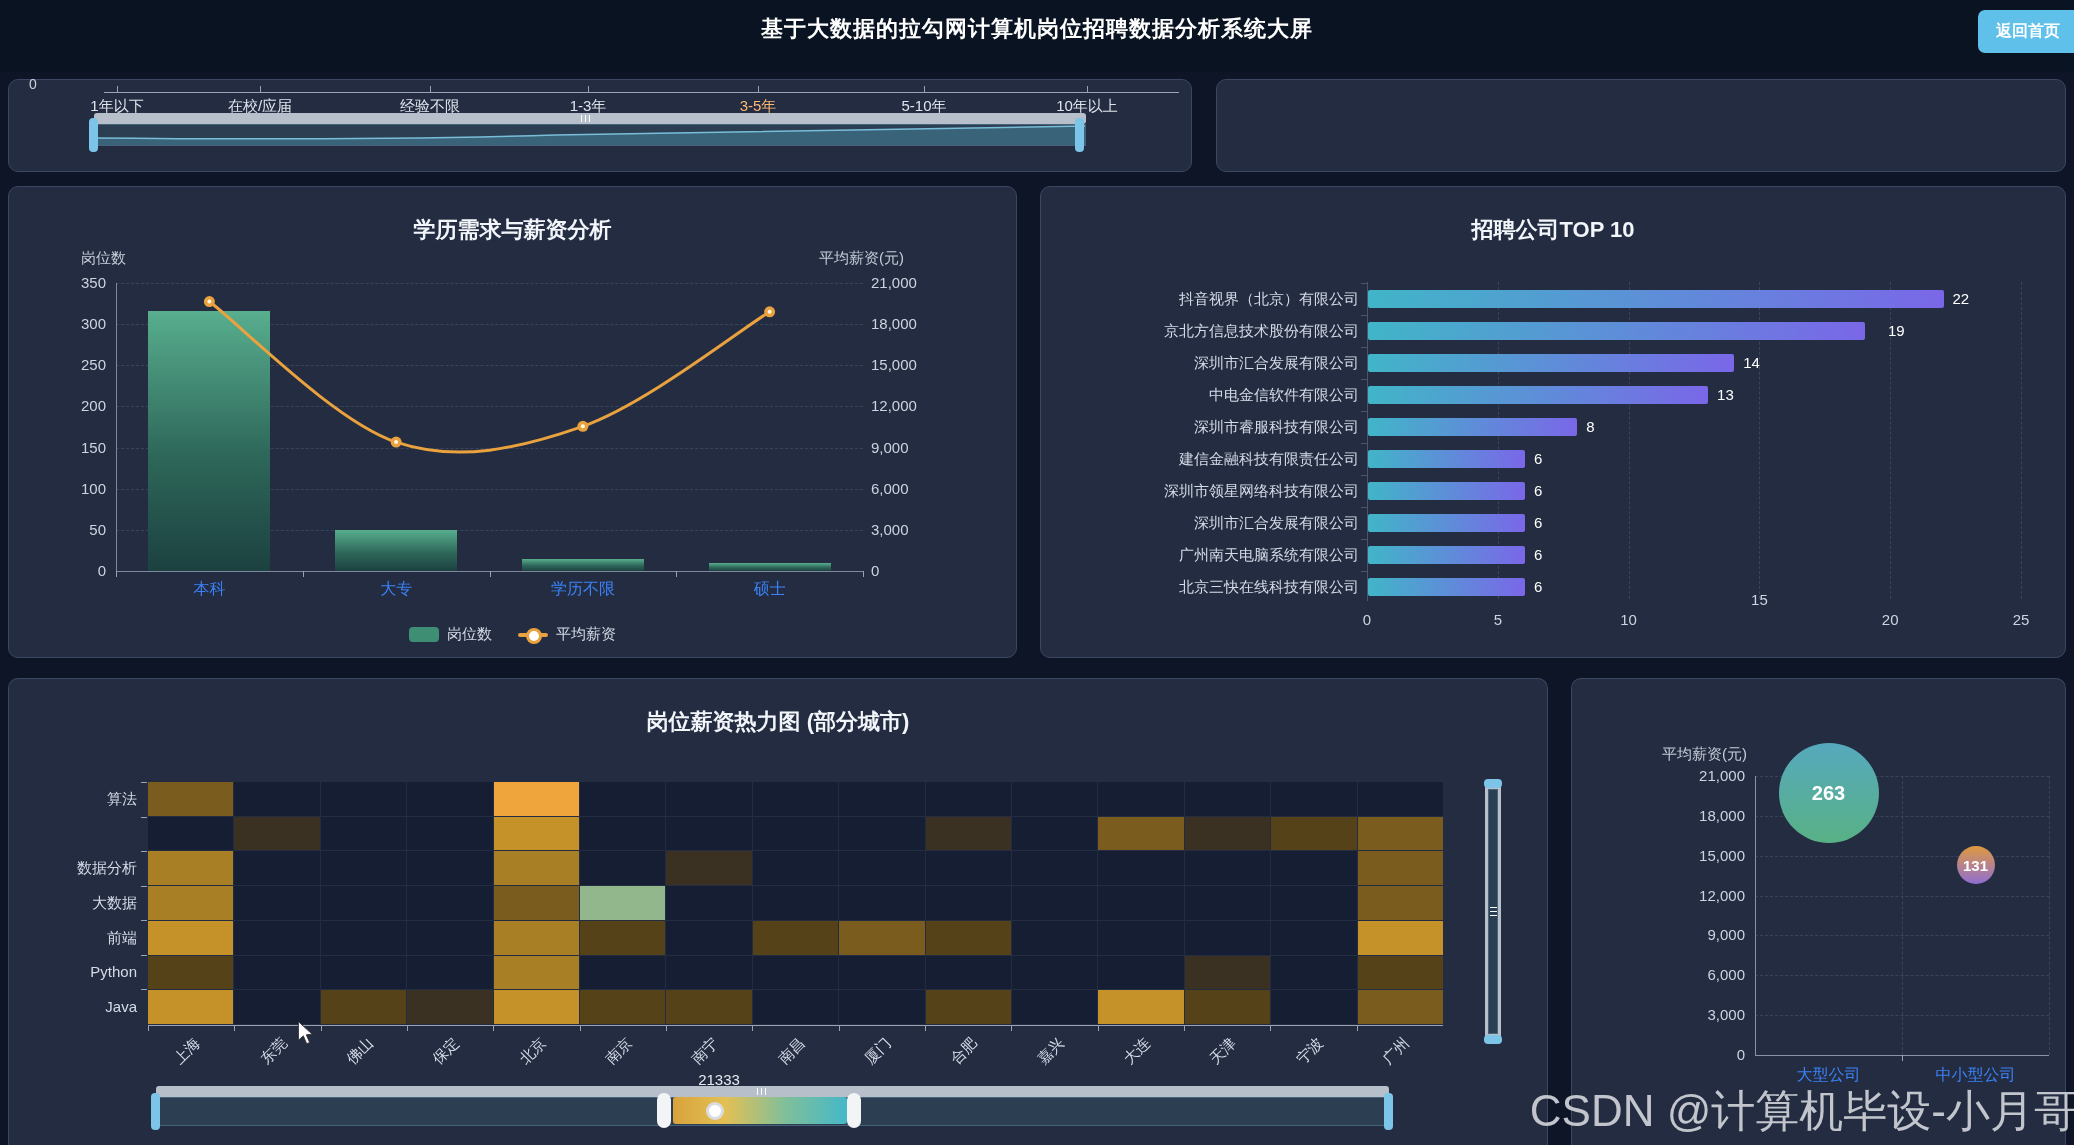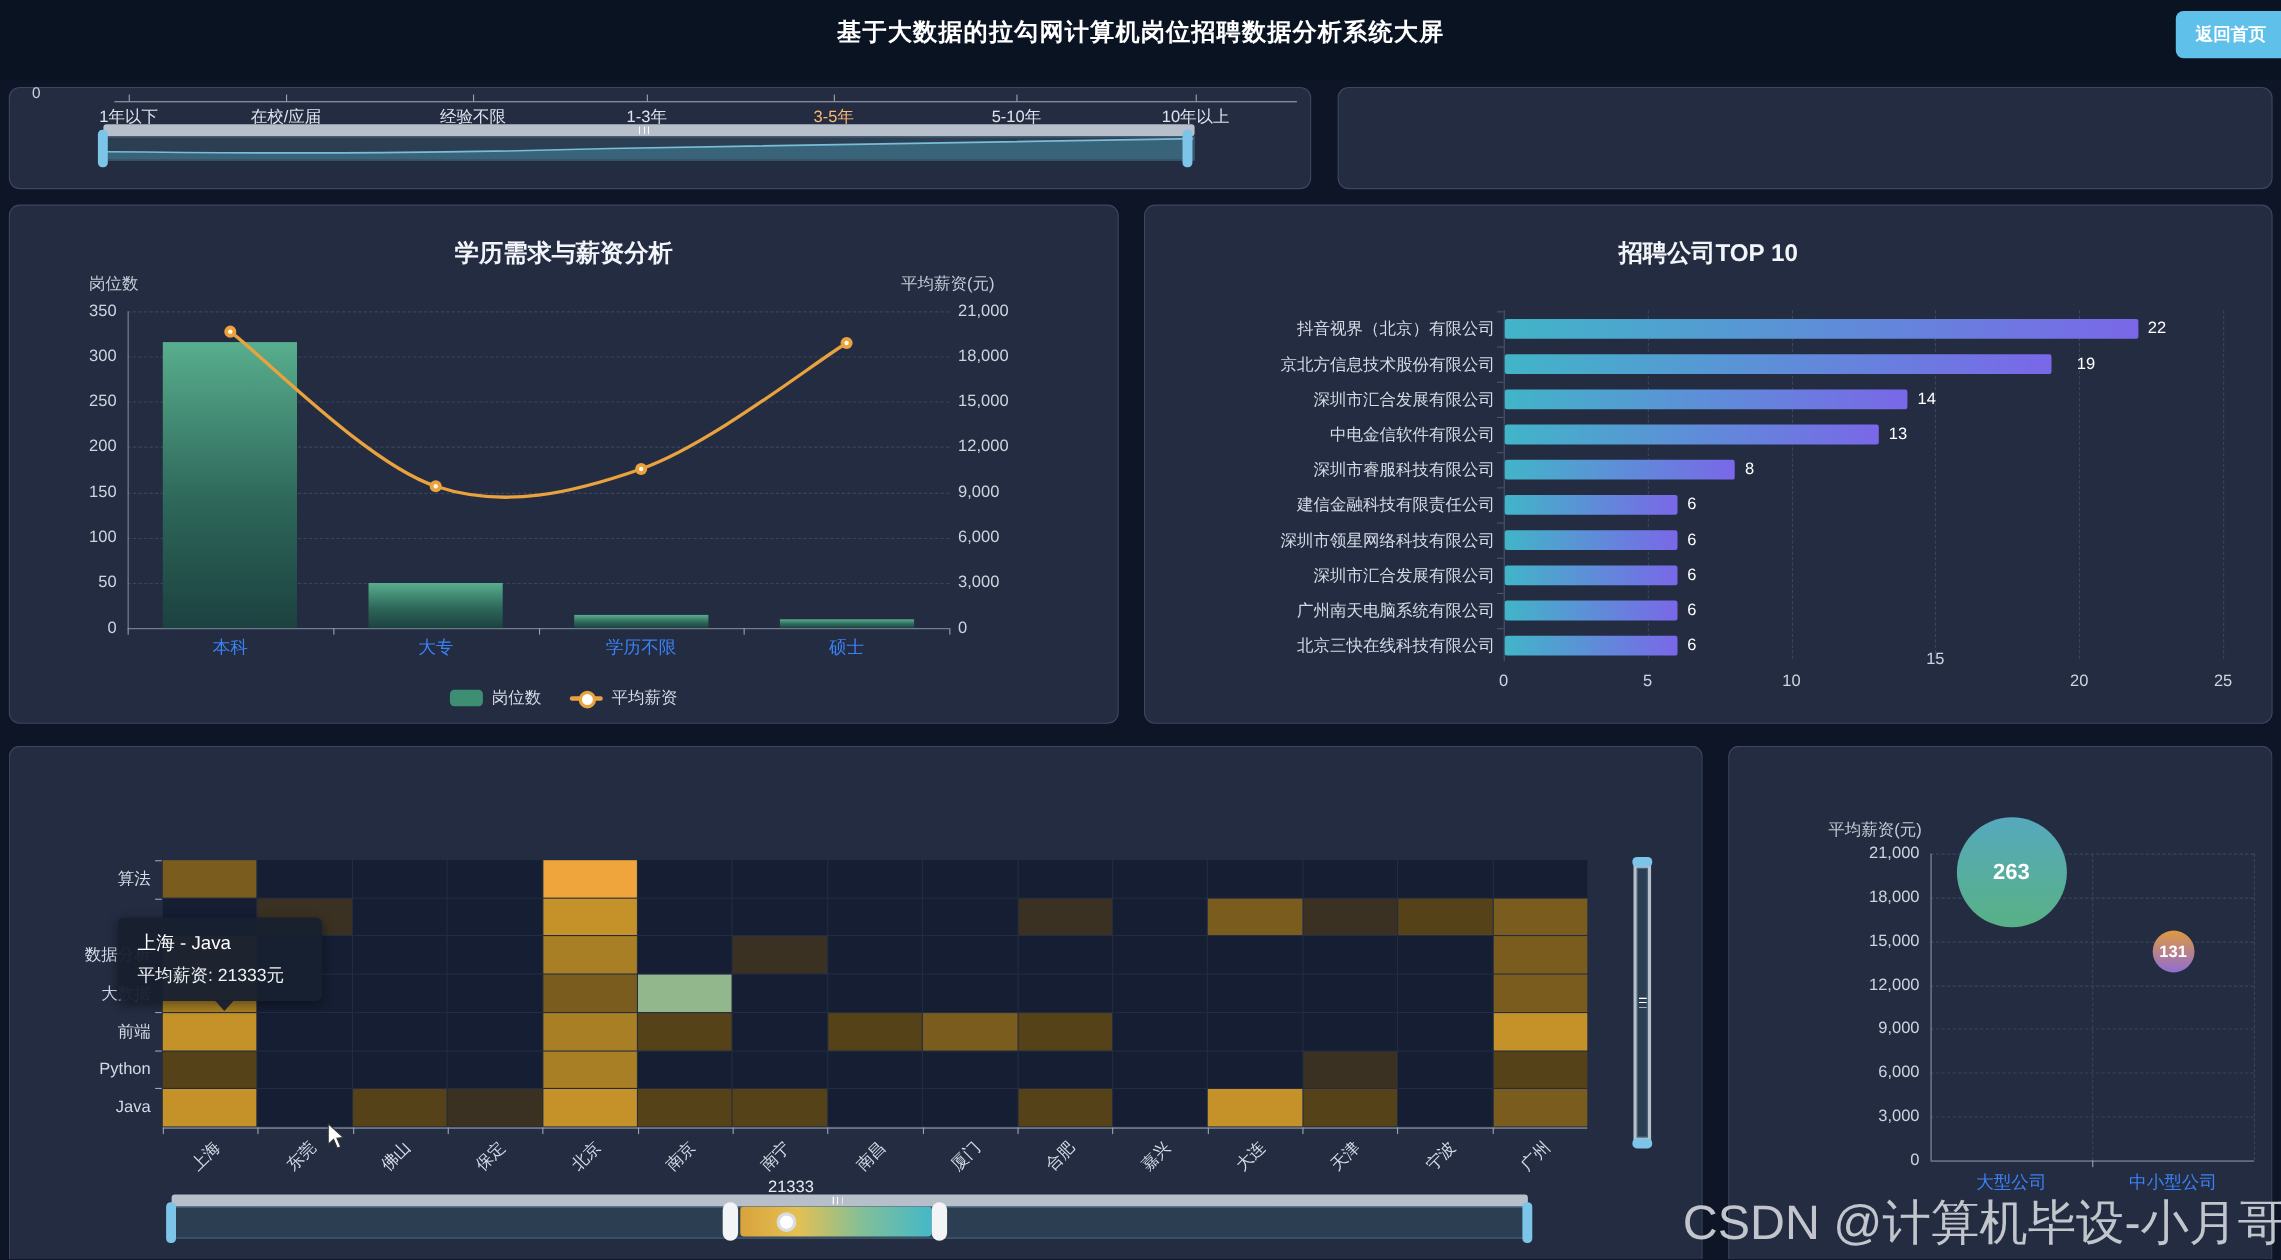--- a/index.html
+++ b/index.html
@@ -233,20 +233,21 @@
         <div class="t10-value" style="left: 492.96px; top: 359px;">6</div>
         <div class="tick-mark-h" style="left: 320px; top: 352px; border-top-color: rgb(73, 84, 110);"></div>
         <div class="t10-label" style="left: 20px; top: 391px; width: 298px;">北京三快在线科技有限公司</div>
         <div class="t10-bar" style="left: 327px; top: 391px; width: 156.96px;"></div>
         <div class="t10-value" style="left: 492.96px; top: 391px;">6</div>
         <div class="tick-mark-h" style="left: 320px; top: 384px; border-top-color: rgb(73, 84, 110);"></div>
       </div>
   </div>
 
   <div class="panel" id="panel-heat" style="left:8px;top:678px;width:1540px;height:467px;border-bottom:none;border-radius:10px 10px 0 0;">
+    <div class="panel-title" style="top:28px;">岗位薪资热力图 (部分城市)</div>
     <div id="heat-chart">
         <div class="heat-grid" style="left: 139px; top: 103px; width: 1295px; height: 242px; grid-template-columns: repeat(15, 1fr); grid-template-rows: repeat(7, 1fr);">
           <div class="heat-cell" title="上海 - 算法" style="background: rgb(122, 92, 30);"></div>
           <div class="heat-cell" title="东莞 - 算法" style="background: rgb(21, 30, 51);"></div>
           <div class="heat-cell" title="佛山 - 算法" style="background: rgb(21, 30, 51);"></div>
           <div class="heat-cell" title="保定 - 算法" style="background: rgb(21, 30, 51);"></div>
           <div class="heat-cell" title="北京 - 算法" style="background: rgb(240, 164, 60);"></div>
           <div class="heat-cell" title="南京 - 算法" style="background: rgb(21, 30, 51);"></div>
           <div class="heat-cell" title="南宁 - 算法" style="background: rgb(21, 30, 51);"></div>
           <div class="heat-cell" title="南昌 - 算法" style="background: rgb(21, 30, 51);"></div>
@@ -388,25 +389,20 @@
         <div class="tick-mark-v" style="left: 1088.67px; top: 346px;"></div>
         <div class="heat-xlabel" style="left: 1041.83px; top: 355px;">大连</div>
         <div class="tick-mark-v" style="left: 1175px; top: 346px;"></div>
         <div class="heat-xlabel" style="left: 1128.17px; top: 355px;">天津</div>
         <div class="tick-mark-v" style="left: 1261.33px; top: 346px;"></div>
         <div class="heat-xlabel" style="left: 1214.5px; top: 355px;">宁波</div>
         <div class="tick-mark-v" style="left: 1347.67px; top: 346px;"></div>
         <div class="heat-xlabel" style="left: 1300.83px; top: 355px;">广州</div>
       </div>
 
-    <div class="tooltip" style="left:98px;top:155px;width:150px;">
-      <div class="tt1">上海 - Java</div>
-      <div class="tt2">平均薪资: 21333元</div>
-      <div class="arrow"></div>
-    </div>
 
     <svg class="cursor-icon" style="left:285px;top:342px;" width="22" height="24" viewBox="0 0 12 20">
       <path d="M0.5,0.5 L0.5,16 L4.6,12.4 L7.4,19 L9.9,17.9 L7.1,11.5 L12,11 Z" fill="#ffffff" stroke="#333" stroke-width="0.8"></path>
     </svg>
 
     <div class="dz-rail" style="left:1476px;top:103px;width:16px;height:259px;"></div>
     <div class="dz-track" style="left:1479px;top:110px;width:10px;height:245px;"></div>
     <div class="dz-handle" style="left:1475px;top:100px;width:18px;height:9px;"></div>
     <div class="dz-handle" style="left:1475px;top:356px;width:18px;height:9px;"></div>
     <div class="dz-grip-v" style="left:1481px;top:228px;"></div>

